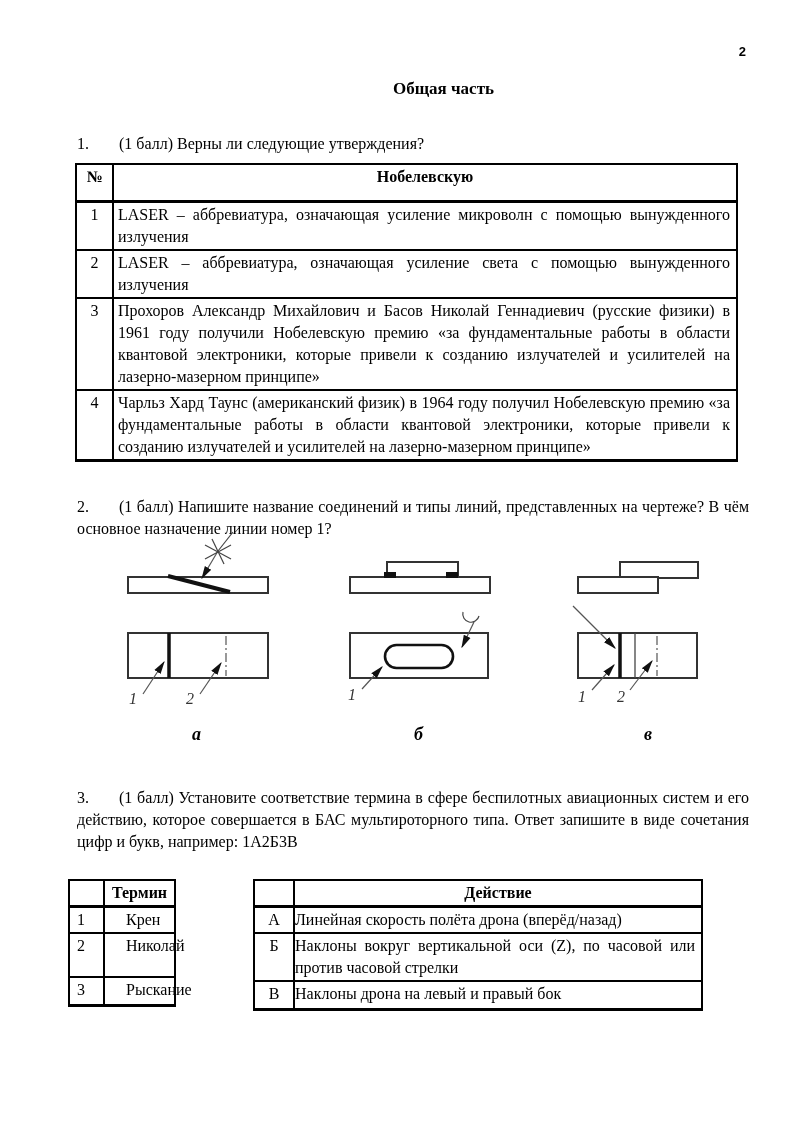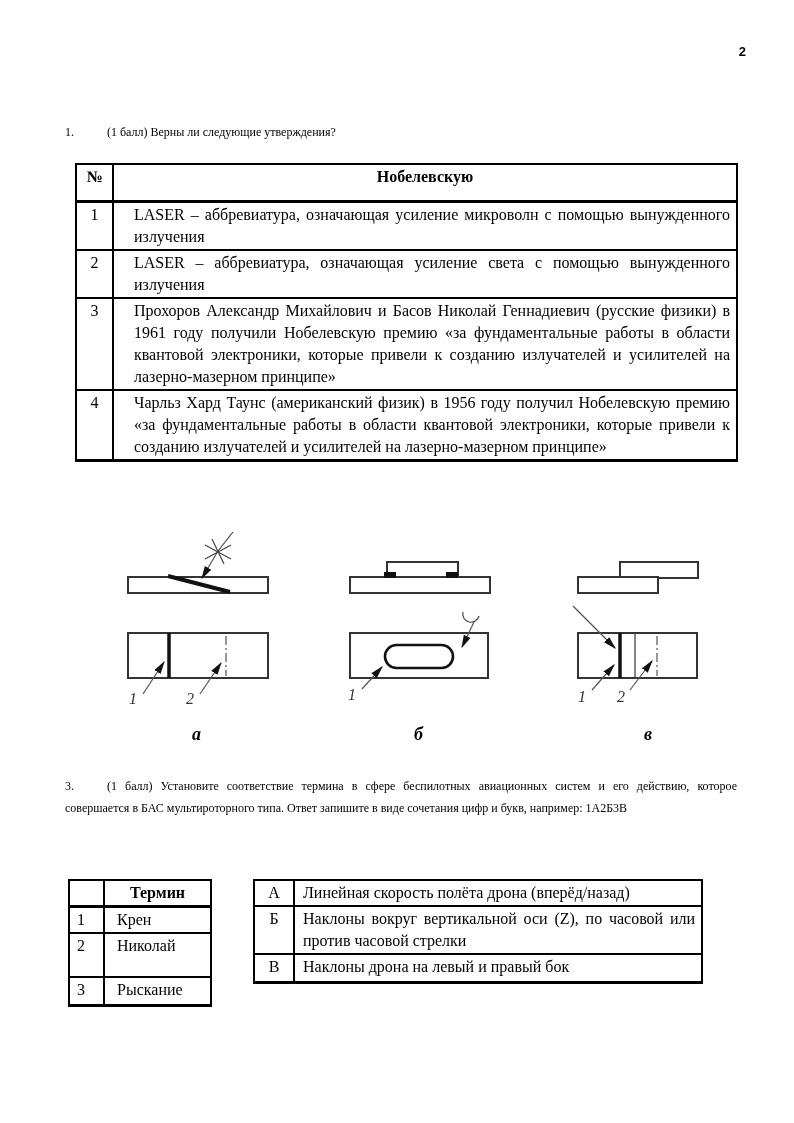--- a/index.html
+++ b/index.html
@@ -13,69 +13,70 @@
     position:absolute;top:44px;right:-8px;
     font-family:"Liberation Sans",sans-serif;font-weight:bold;font-size:13px;
   }
   .title{
     position:absolute;top:79px;left:0;width:674px;
     text-align:center;padding-left:85px;box-sizing:border-box;
     font-weight:bold;font-size:17px;
   }
   .q{
     position:absolute;left:1px;width:672px;
-    font-size:12px;line-height:22px;text-align:justify;margin:0;
+    font-size:16px;line-height:22px;text-align:justify;margin:12px;
   }
   .q .qnum{display:inline-block;width:42px;}
   .q1{top:121px;}
   .q2{top:484px;}
   .q3{top:775px;}
 
   table{border-collapse:collapse;font-size:16px;}
   td,th{border:2px solid #000;vertical-align:top;padding:1px 6px;line-height:22px;}
 
   .table1{position:absolute;top:163px;left:11px;width:663px;table-layout:fixed;}
   .table1 th{border-bottom:3px solid #000;height:33px;font-size:16px;}
   .table1 .col-num{width:37px;}
   .table1 td.cell-num{text-align:center;padding:1px 2px;}
-  .table1 td.cell-text{text-align:justify;padding:1px 6px 1px 20px;}
+  .table1 td.cell-text{text-align:justify;padding:1px 6px 1px 4px;}
   .table1 tr:last-child td{border-bottom:3px solid #000;}
 
   .figures{position:absolute;left:-4px;top:525px;}
 
   .tables-row{position:absolute;top:879px;left:0;width:674px;height:130px;}
-  .table-terms{position:absolute;left:4px;top:0;width:144px;table-layout:fixed;}
+  .table-terms{position:absolute;left:4px;top:0;width:108px;table-layout:fixed;}
   .table-terms .col-n{width:35px;}
   .table-terms th{border-bottom:3px solid #000;height:20px;}
   .table-terms td.n{padding-left:7px;}
-  .table-terms td.t{padding-left:12px;}
+  .table-terms td.t{padding-left:21px;}
   .table-terms tr.tall td{height:40px;}
   .table-terms tr:last-child td{border-bottom:3px solid #000;height:24px;}
 
   .table-actions{position:absolute;left:189px;top:0;width:450px;table-layout:fixed;}
   .table-actions .col-l{width:40px;}
   .table-actions th{border-bottom:3px solid #000;height:20px;}
   .table-actions td.l{text-align:center;padding:1px 2px;}
-  .table-actions td.a{text-align:justify;padding-left:8px;}
+  .table-actions td.a{text-align:justify;padding-left:0;}
   .table-actions tr:last-child td{border-bottom:3px solid #000;height:24px;}
 
   svg text{font-family:"Liberation Serif",serif;}
   .callout-num{font-style:italic;font-size:16px;fill:#333;}
   .fig-letter{font-weight:bold;font-style:italic;font-size:18px;fill:#000;}
   .thin{stroke:#444;stroke-width:1.2;fill:none;}
   .outline{stroke:#333;stroke-width:2;fill:#fff;}
 </style>
 </head>
 <body>
 
 <div class="page">
   <div class="content">
 
     <div class="page-num">2</div>
 
+    <div class="title">Общая часть</div>
 
     <p class="q q1"><span class="qnum">1.</span><span>(1 балл) Верны ли следующие утверждения?</span></p>
 
     <table class="table1">
       <colgroup>
           <col class="col-num">
           <col>
         </colgroup>
       <tbody>
           <tr>
@@ -89,25 +90,26 @@
       <tr>
         <td class="cell-num">2</td>
         <td class="cell-text">LASER – аббревиатура, означающая усиление света с помощью вынужденного излучения</td>
       </tr>
       <tr>
         <td class="cell-num">3</td>
         <td class="cell-text">Прохоров Александр Михайлович и Басов Николай Геннадиевич (русские физики) в 1961 году получили Нобелевскую премию «за фундаментальные работы в области квантовой электроники, которые привели к созданию излучателей и усилителей на лазерно-мазерном принципе»</td>
       </tr>
       <tr>
         <td class="cell-num">4</td>
-        <td class="cell-text">Чарльз Хард Таунс (американский физик) в 1956 году получил Нобелевскую премию «за фундаментальные работы в области квантовой электроники, которые привели к созданию излучателей и усилителей на лазерно-мазерном принципе»</td>
+        <td class="cell-text">Чарльз Хард Таунс (американский физик) в 1964 году получил Нобелевскую премию «за фундаментальные работы в области квантовой электроники, которые привели к созданию излучателей и усилителей на лазерно-мазерном принципе»</td>
       </tr>
     </tbody>
       </table>
 
+    <p class="q q2"><span class="qnum">2.</span><span>(1 балл) Напишите название соединений и типы линий, представленных на чертеже? В чём основное назначение линии номер 1?</span></p>
 
     <svg class="figures" width="680" height="220" viewBox="60 525 680 220" xmlns="http://www.w3.org/2000/svg">
       <defs>
         <marker id="ah" viewBox="0 0 10 10" refX="9" refY="5" markerWidth="11" markerHeight="11" orient="auto">
           <path d="M0,2.2 L10,5 L0,7.8 z" fill="#111"></path>
         </marker>
       </defs>
 
       <g>
         <rect class="outline" x="128" y="577" width="140" height="16"></rect>
@@ -189,20 +191,24 @@
         </tr>
       </tbody>
         </table>
 
       <table class="table-actions">
         <colgroup>
             <col class="col-l">
             <col>
           </colgroup>
         <tbody>
+            <tr>
+          <th></th>
+          <th>Действие</th>
+        </tr>
         <tr>
           <td class="l">А</td>
           <td class="a">Линейная скорость полёта дрона (вперёд/назад)</td>
         </tr>
         <tr>
           <td class="l">Б</td>
           <td class="a">Наклоны вокруг вертикальной оси (Z), по часовой или против часовой стрелки</td>
         </tr>
         <tr>
           <td class="l">В</td>

